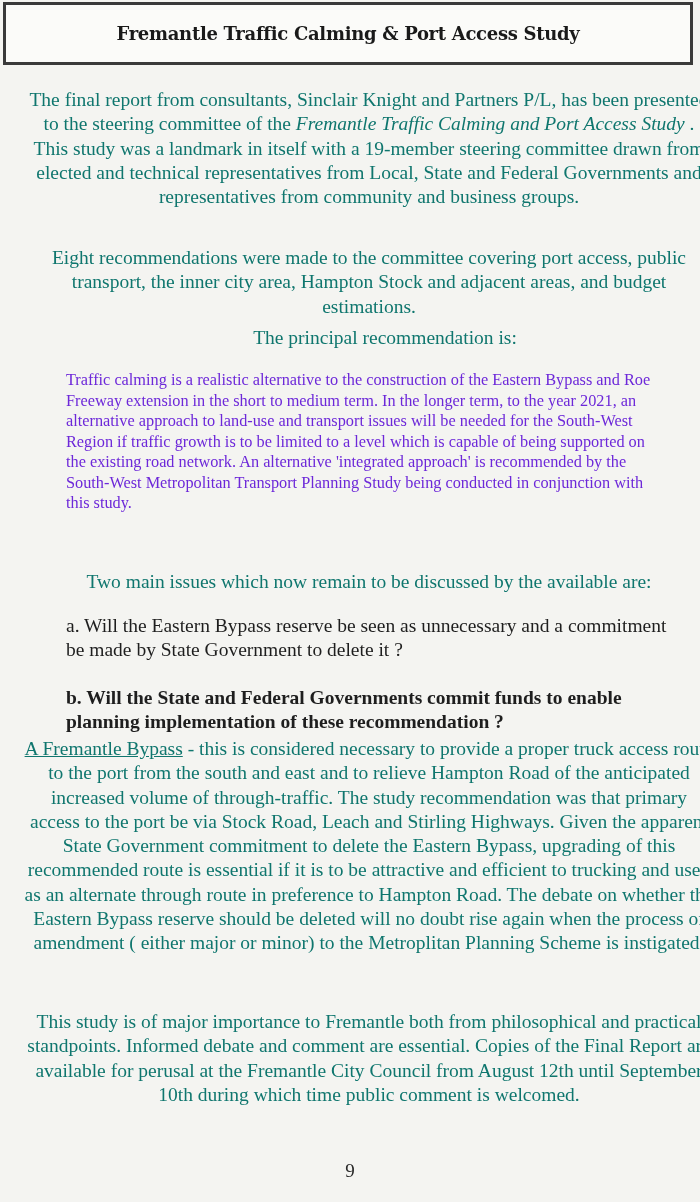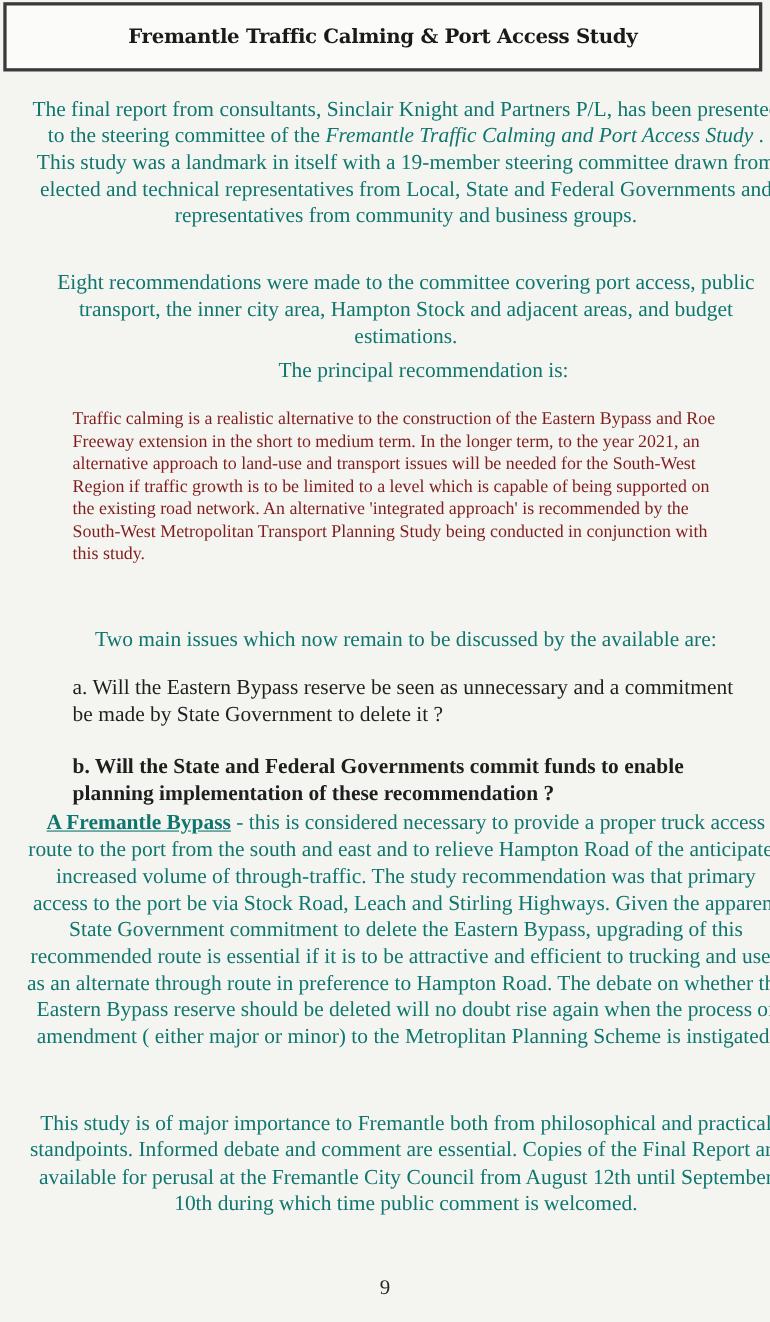--- a/index.html
+++ b/index.html
@@ -24,29 +24,29 @@
     position: absolute; left: 24px; width: 690px;
     font-family: "Liberation Serif", serif;
     font-size: 19.5px; line-height: 24.3px;
     color: #0f766e;
     text-align: center;
   }
   .p { margin: 0; }
   .quote {
     position: absolute; left: 66px; width: 600px;
     font-family: "Liberation Serif", serif;
-    font-size: 16.3px; line-height: 20.5px; color: #7f1d1d;
+    font-size: 16.3px; line-height: 20.5px; color: #6d28d9;
   }
   .list-item {
     position: absolute; left: 66px; width: 620px;
     font-family: "Liberation Serif", serif;
     font-size: 19.5px; line-height: 24.3px;
   }
   em { font-style: italic; }
-  .u { text-decoration: underline; font-weight: bold; }
+  .u { text-decoration: underline; }
   .page-num {
     position: absolute; top: 1160px; left: 0; width: 700px; text-align: center;
     font-family: "Liberation Serif", serif; font-size: 19px; color: #2a2a2a;
   }
 </style>
 </head>
 <body>
 
 <div class="header-box">
   <h1>Fremantle Traffic Calming &amp; Port Access Study</h1>

